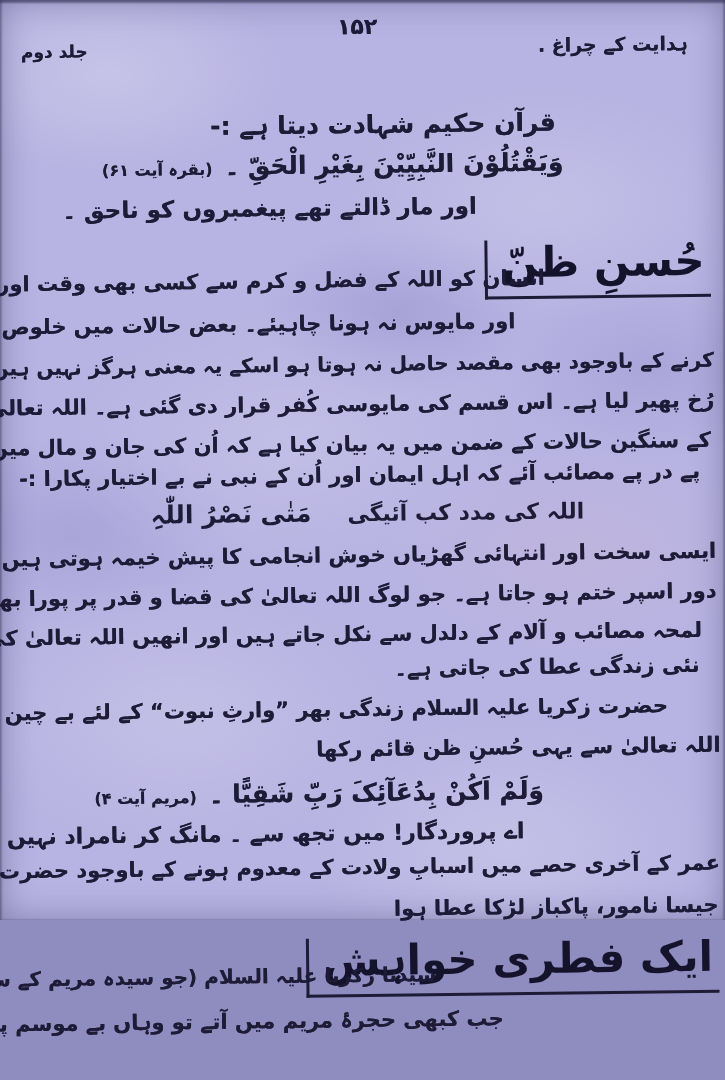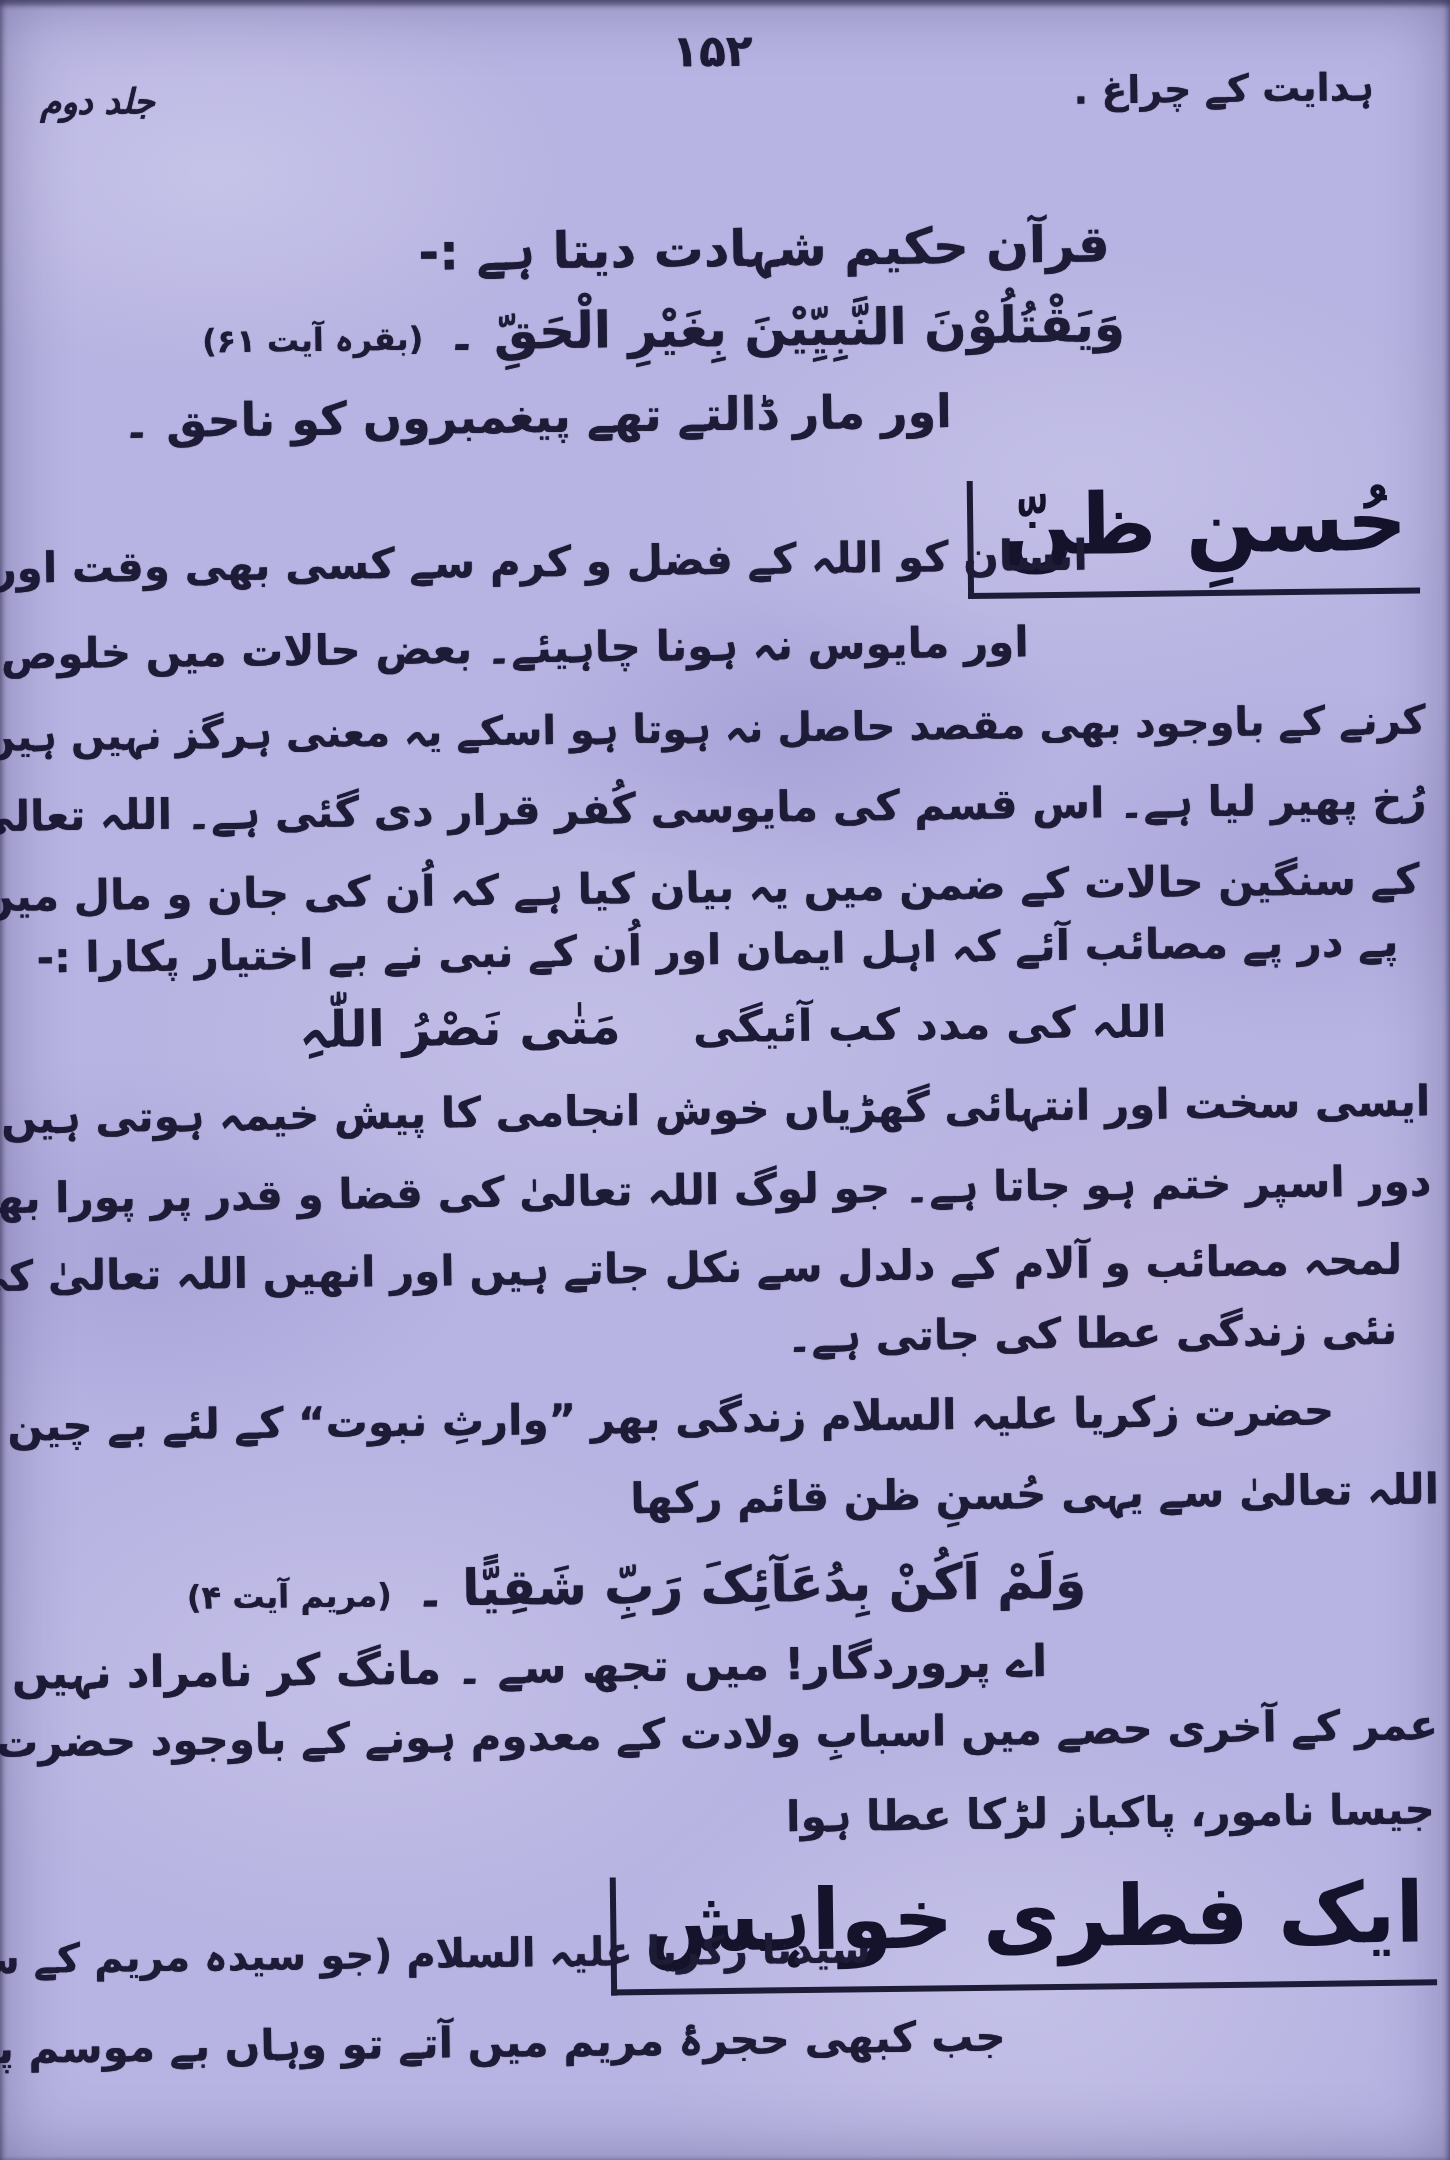--- a/index.html
+++ b/index.html
@@ -2,21 +2,21 @@
 <html lang="ur" dir="rtl"><head>
 <meta charset="utf-8">
 <style>
   html,body{margin:0;padding:0;}
   body{
     width:725px;height:1080px;overflow:hidden;
     font-family:"DejaVu Sans",sans-serif;
     background:#8f8cc0;
   }
   .page{
-    position:relative;width:725px;height:1080px;
+    position:relative;width:725px;height:920px;
     background-color:#b7b3e2;
     background-image:
       radial-gradient(ellipse 260px 150px at 15% 8%, rgba(255,255,255,.22), transparent 70%),
       radial-gradient(ellipse 300px 170px at 75% 22%, rgba(255,255,255,.16), transparent 70%),
       radial-gradient(ellipse 340px 200px at 40% 48%, rgba(255,255,255,.14), transparent 70%),
       radial-gradient(ellipse 280px 160px at 80% 60%, rgba(225,190,205,.18), transparent 70%),
       radial-gradient(ellipse 320px 200px at 25% 78%, rgba(255,255,255,.16), transparent 70%),
       radial-gradient(ellipse 300px 190px at 70% 92%, rgba(255,255,255,.18), transparent 70%),
       radial-gradient(ellipse 200px 120px at 55% 34%, rgba(90,80,160,.16), transparent 70%),
       radial-gradient(ellipse 240px 140px at 10% 58%, rgba(90,80,160,.14), transparent 70%),
@@ -29,21 +29,21 @@
                inset 2px 0 2px rgba(25,22,50,.25), inset -2px 0 2px rgba(25,22,50,.25);
   }
   .tilt{position:absolute;inset:0;transform:rotate(-0.7deg);transform-origin:50% 50%;}
   .line{
     position:absolute;white-space:nowrap;direction:rtl;
     font-weight:bold;font-size:21px;color:#1d1b36;
     text-shadow:0 0 .5px rgba(20,18,45,.8);
   }
   .pg-num{top:14px;left:0;right:0;text-align:center;font-size:22px;letter-spacing:2px;}
   .hdr-right{top:36px;right:32px;font-size:19px;font-weight:bold;}
-  .hdr-left{top:38px;left:26px;font-size:17px;font-weight:bold;font-style:italic;}
+  .hdr-left{top:38px;left:26px;font-size:17px;font-weight:bold;}
   .lead{top:110px;right:165px;font-size:25px;}
   .verse-row{display:flex;direction:rtl;align-items:baseline;gap:12px;}
   .v1{top:150px;right:158px;}
   .verse-ar{font-size:25px;font-weight:bold;}
   .verse-ref{font-size:16px;font-weight:bold;}
   .v1-tr{top:194px;right:245px;font-size:23px;}
   .sec-head{
     position:absolute;direction:rtl;font-weight:bold;font-size:42px;line-height:1.1;
     border-left:3px solid #1d1b36;border-bottom:3px solid #1d1b36;
     padding:0 6px 10px 14px;color:#15132c;

